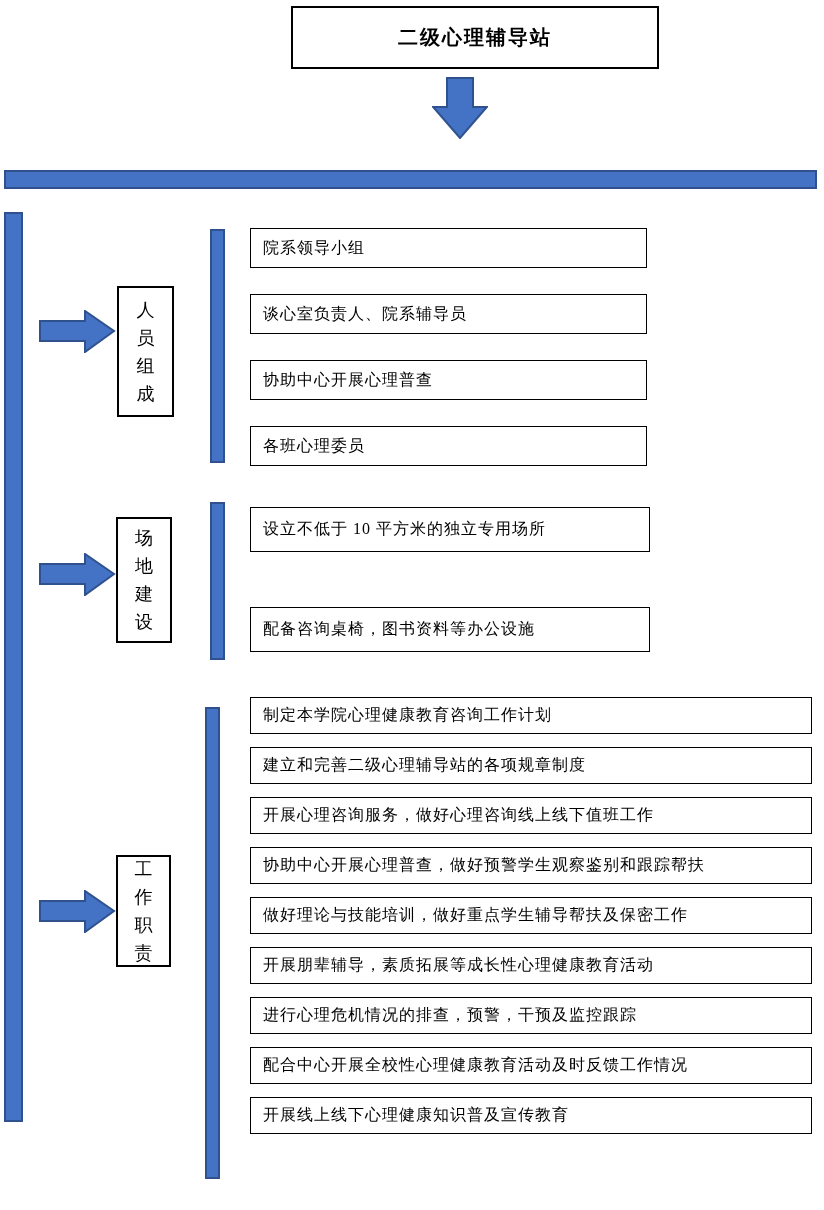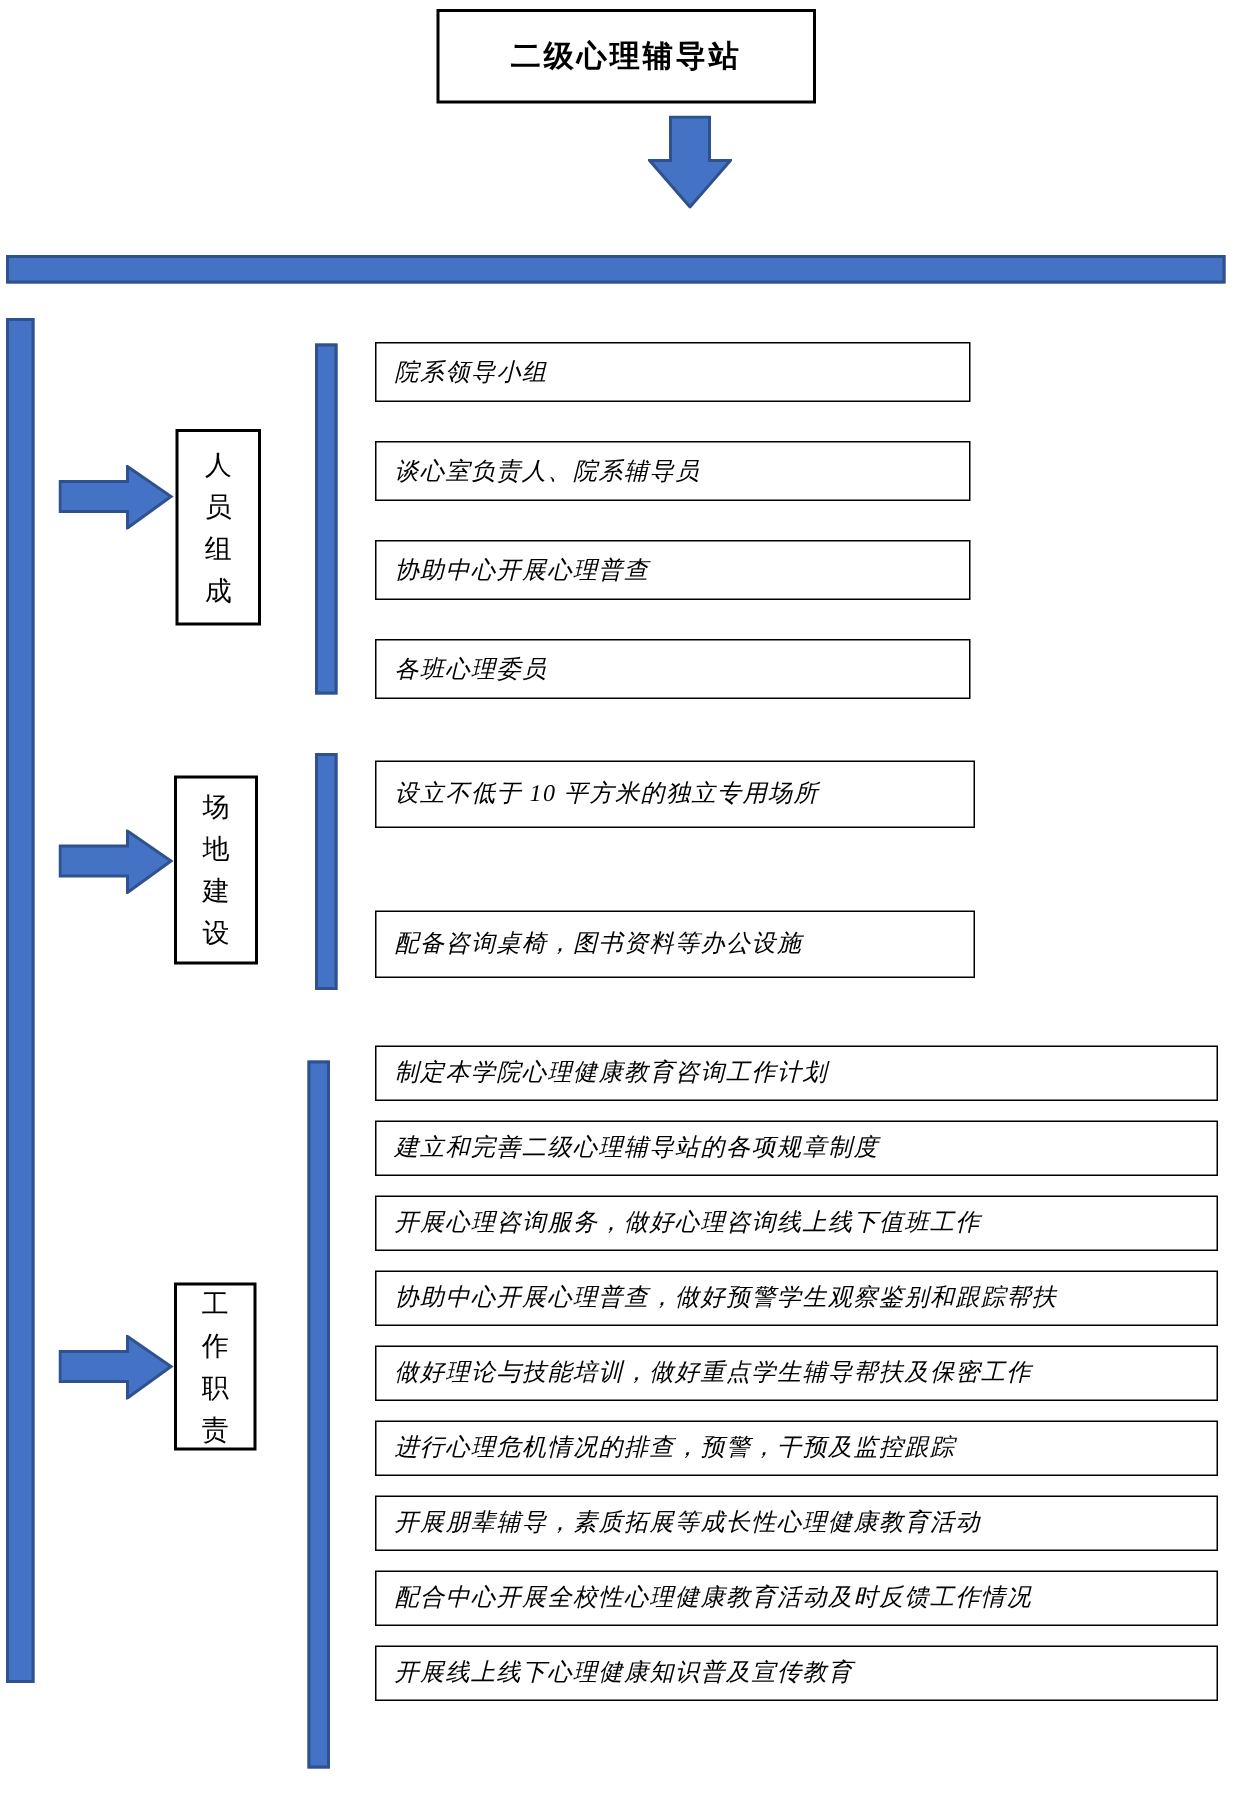--- a/index.html
+++ b/index.html
@@ -14,21 +14,21 @@
     width: 824px;
     height: 1210px;
     font-family: "Liberation Serif", "DejaVu Serif", serif;
     color: #000;
     overflow: hidden;
   }
   .abs { position: absolute; }
 
   
   .title-box {
-    left: 291px; top: 6px; width: 253px; height: 63px;
+    left: 291px; top: 6px; width: 368px; height: 63px;
     border: 2px solid var(--box-border);
     display: flex; align-items: center; justify-content: center;
   }
   .title-text {
     font-size: 20px; font-weight: bold; letter-spacing: 2px;
   }
 
   
   .shape polygon { fill: var(--shape-fill); stroke: var(--shape-border); stroke-width: 2; }
   .bar {
@@ -53,21 +53,21 @@
     text-align: center;
     font-size: 18px; line-height: 28px;
     white-space: pre-line;
     letter-spacing: 0;
   }
   .label-s1 { left: 117px; top: 286px; width: 57px; height: 131px; }
   .label-s2 { left: 116px; top: 517px; width: 56px; height: 126px; }
   .label-s3 { left: 116px; top: 855px; width: 55px; height: 112px; }
 
   
-  .items { display: flex; flex-direction: column; font-style: italic; }
+  .items { display: flex; flex-direction: column; }
   .items-s1 { left: 250px; top: 228px; width: 397px; gap: 26px; }
   .items-s2 { left: 250px; top: 507px; width: 400px; gap: 55px; }
   .items-s3 { left: 250px; top: 697px; width: 562px; gap: 13px; }
   .item-box {
     border: 1px solid var(--box-border);
     display: flex; align-items: center;
     padding-left: 12px; padding-right: 4px;
     font-size: 16px; letter-spacing: 1px;
     background: #fff;
   }
@@ -142,21 +142,21 @@
     <div class="item-box">制定本学院心理健康教育咨询工作计划</div>
 
     <div class="item-box">建立和完善二级心理辅导站的各项规章制度</div>
 
     <div class="item-box">开展心理咨询服务，做好心理咨询线上线下值班工作</div>
 
     <div class="item-box">协助中心开展心理普查，做好预警学生观察鉴别和跟踪帮扶</div>
 
     <div class="item-box">做好理论与技能培训，做好重点学生辅导帮扶及保密工作</div>
 
+    <div class="item-box">开展朋辈辅导，素质拓展等成长性心理健康教育活动</div>
+
     <div class="item-box">进行心理危机情况的排查，预警，干预及监控跟踪</div>
-
-    <div class="item-box">开展朋辈辅导，素质拓展等成长性心理健康教育活动</div>
 
     <div class="item-box">配合中心开展全校性心理健康教育活动及时反馈工作情况</div>
 
 
     <div class="item-box">开展线上线下心理健康知识普及宣传教育</div>
   </div>
 
 </body></html>

